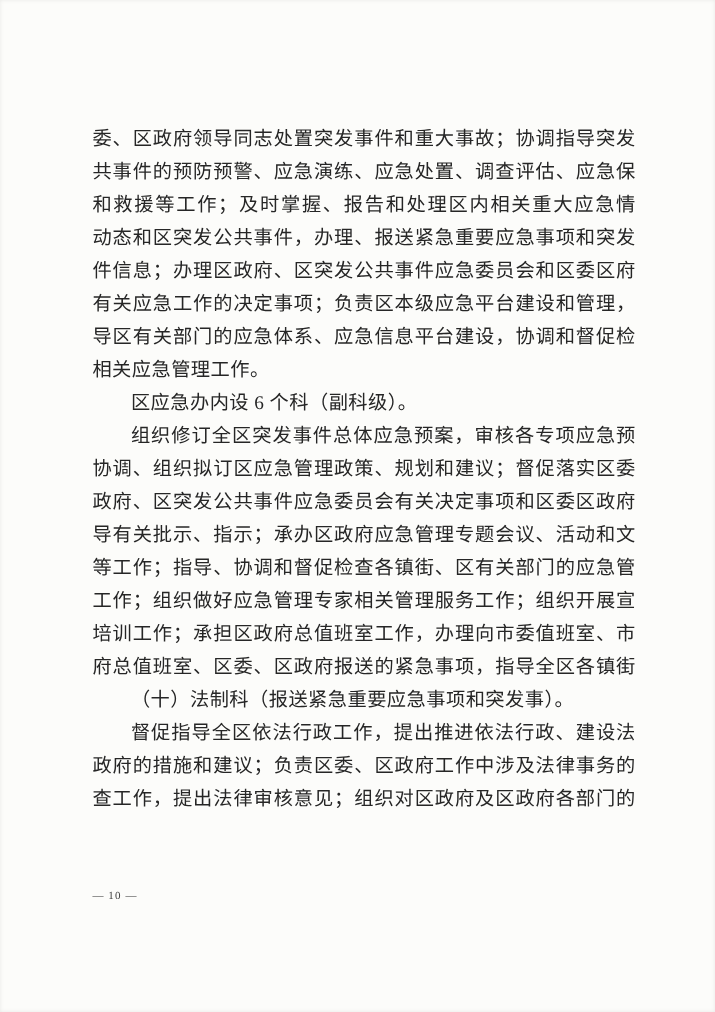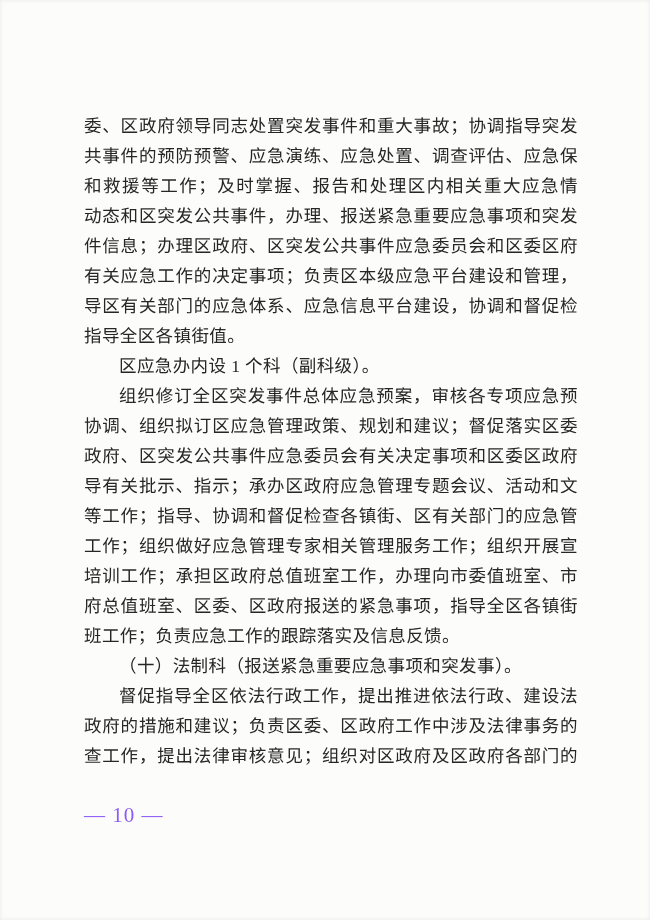--- a/index.html
+++ b/index.html
@@ -41,47 +41,46 @@
   }
   .line.indent {
     text-indent: 35px;
   }
   .footer {
     position: absolute;
     left: 84px;
     top: 804px;
     height: 22px;
     line-height: 22px;
-    font-size: 21px;
-    color: #8b5cf6;
+    font-size: 10px;
+    color: #404040;
     letter-spacing: 1px;
   }
 </style>
 </head>
 <body>
 
 <div class="page">
   <div class="text-block">
       <div class="line justify">委、区政府领导同志处置突发事件和重大事故；协调指导突发公</div>
       <div class="line justify">共事件的预防预警、应急演练、应急处置、调查评估、应急保障</div>
       <div class="line justify">和救援等工作；及时掌握、报告和处理区内相关重大应急情况、</div>
       <div class="line justify">动态和区突发公共事件，办理、报送紧急重要应急事项和突发事</div>
       <div class="line justify">件信息；办理区政府、区突发公共事件应急委员会和区委区府办</div>
       <div class="line justify">有关应急工作的决定事项；负责区本级应急平台建设和管理，指</div>
       <div class="line justify">导区有关部门的应急体系、应急信息平台建设，协调和督促检查</div>
-      <div class="line">指导全区各镇街值。</div>
-      <div class="line indent">区应急办内设 1 个科（副科级）。</div>
+      <div class="line">相关应急管理工作。</div>
+      <div class="line indent">区应急办内设 6 个科（副科级）。</div>
       <div class="line indent justify">组织修订全区突发事件总体应急预案，审核各专项应急预案；</div>
       <div class="line justify">协调、组织拟订区应急管理政策、规划和建议；督促落实区委区</div>
       <div class="line justify">政府、区突发公共事件应急委员会有关决定事项和区委区政府领</div>
       <div class="line justify">导有关批示、指示；承办区政府应急管理专题会议、活动和文电</div>
       <div class="line justify">等工作；指导、协调和督促检查各镇街、区有关部门的应急管理</div>
       <div class="line justify">工作；组织做好应急管理专家相关管理服务工作；组织开展宣传</div>
       <div class="line justify">培训工作；承担区政府总值班室工作，办理向市委值班室、市政</div>
       <div class="line justify">府总值班室、区委、区政府报送的紧急事项，指导全区各镇街值</div>
-      <div class="line">班工作；负责应急工作的跟踪落实及信息反馈。</div>
       <div class="line indent">（十）法制科（报送紧急重要应急事项和突发事）。</div>
       <div class="line indent justify">督促指导全区依法行政工作，提出推进依法行政、建设法治</div>
       <div class="line justify">政府的措施和建议；负责区委、区政府工作中涉及法律事务的审</div>
       <div class="line justify">查工作，提出法律审核意见；组织对区政府及区政府各部门的行</div>
     </div>
   <div class="footer">— 10 —</div>
 </div>
 
 </body></html>

